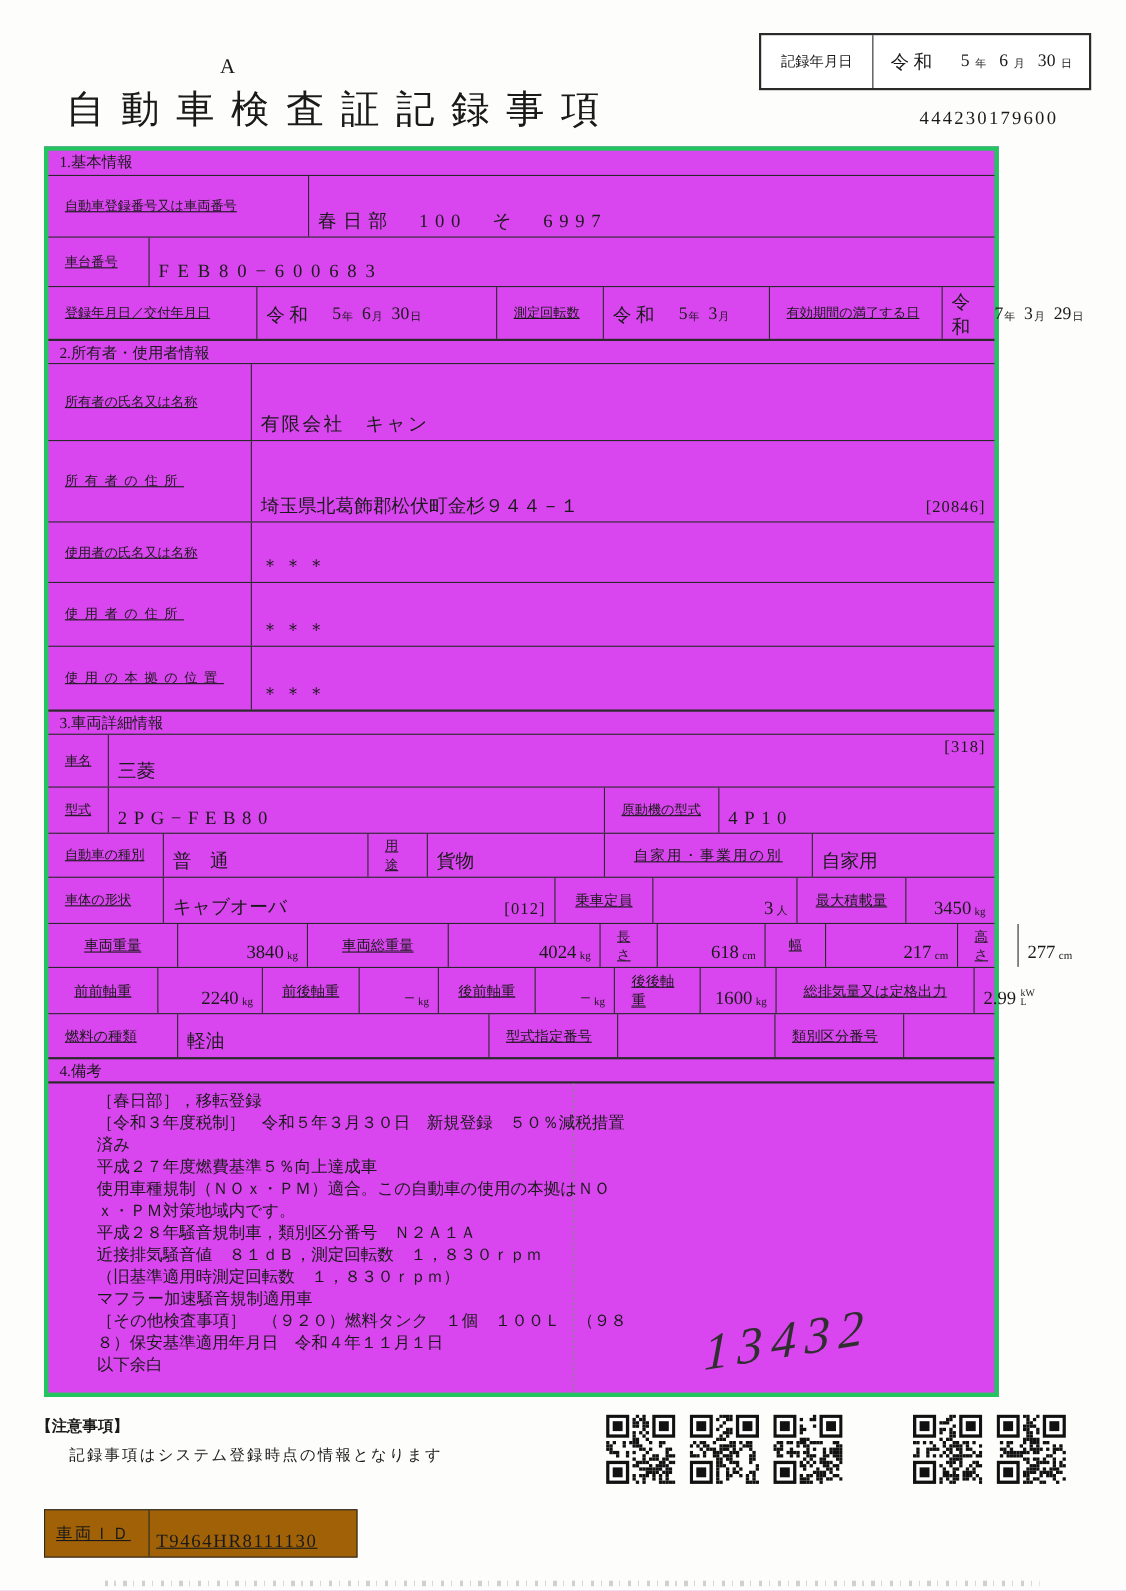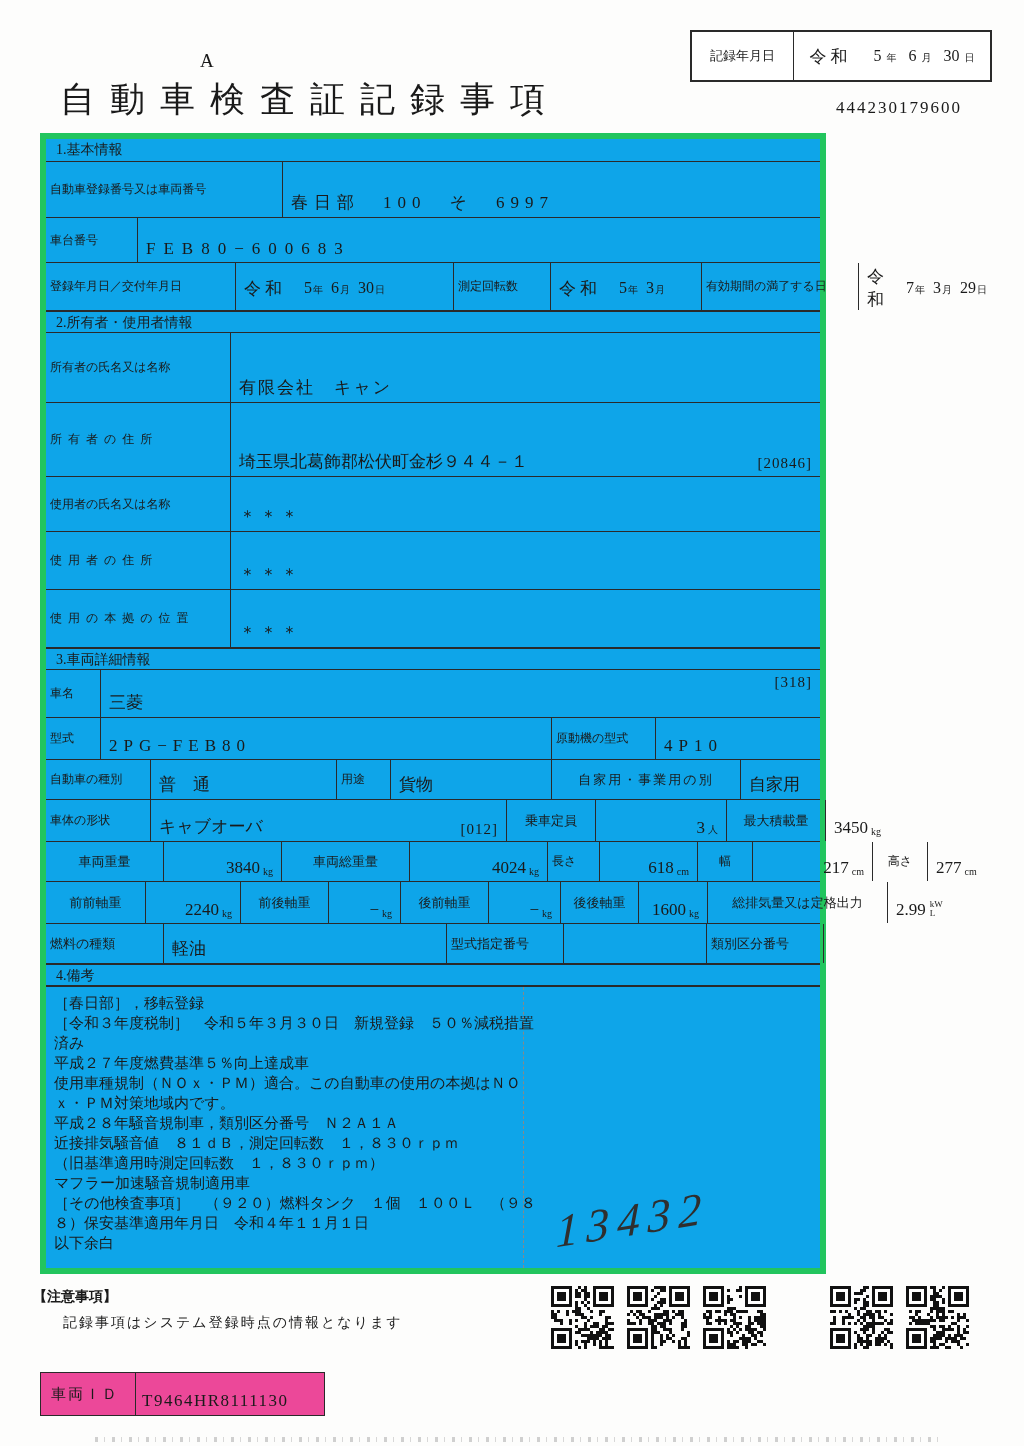--- a/index.html
+++ b/index.html
@@ -13,49 +13,49 @@
   .corner-a { position:absolute; top:50px; left:200px; font-size:19px; }
   .doc-title { position:absolute; top:76px; left:60px; font-size:35px; letter-spacing:15px; font-weight:500; white-space:nowrap; }
   .doc-number { position:absolute; top:98px; left:836px; font-size:17px; letter-spacing:2px; }
 
   
   .era { font-size:17px; letter-spacing:4px; margin-right:10px; }
   .dnum { font-size:16px; margin-left:8px; }
   .du { font-size:10px; margin-left:1px; position:relative; top:2px; }
 
   
-  .main-table { position:absolute; top:133px; left:40px; width:786px; border:6px solid #22c55e; background:#0ea5e9; }
+  .main-table { position:absolute; top:133px; left:40px; width:868px; border:4px solid #22c55e; background:#d946ef; }
   .sec { border-top:2px solid #2a2a2a; font-size:14px; padding:2px 10px; height:22px; }
   .sec:first-child { border-top:none; }
   .row { display:flex; border-top:1.5px solid #2a2a2a; }
-  .lab { font-size:12px; display:flex; align-items:center; padding:2px 4px; border-right:1.5px solid #2a2a2a; flex-shrink:0; }
+  .lab { font-size:12px; display:flex; align-items:center; padding:2px 15px; border-right:1.5px solid #2a2a2a; flex-shrink:0;text-decoration:underline; }
   .val { font-size:17px; display:flex; align-items:flex-end; padding:0 8px 3px; flex-shrink:0; position:relative; }
   .val.right { justify-content:flex-end; }
   .unit { font-size:10px; margin-left:3px; position:relative; top:-1px; }
   .ls8 { letter-spacing:8px; } .ls6 { letter-spacing:6px; } .ls4 { letter-spacing:4px; } .ls2 { letter-spacing:2px; }
   .sp { letter-spacing:6px; }
   .code { font-size:15px; letter-spacing:1px; }
   .code.tr { position:absolute; top:4px; right:8px; }
   .code.br { position:absolute; bottom:4px; right:8px; }
   .frac { display:inline-flex; flex-direction:column; font-size:9px; line-height:9px; margin-left:4px; align-items:flex-start; position:relative; top:-2px; }
 
   
   .remarks { position:relative; height:283px; border-top:2px solid #2a2a2a; }
   .remarks-left { position:absolute; left:0; top:0; bottom:0; width:478px; border-right:1.5px dashed #888; padding:6px 8px; }
-  .remarks-left div { font-size:15px; line-height:20px; white-space:nowrap; }
+  .remarks-left div { font-size:15px; line-height:20px; white-space:nowrap;margin-left:36px; }
   .handwritten { position:absolute; right:110px; bottom:22px; font-size:46px; font-style:italic; font-weight:300; color:#2f2f2f; letter-spacing:8px; transform:rotate(-9deg) skewX(-10deg); }
 
   
   .notes-title { position:absolute; top:1288px; left:33px; font-size:14px; font-weight:bold; }
   .notes-body { position:absolute; top:1314px; left:63px; font-size:14px; letter-spacing:2px; }
   .qr-group { position:absolute; top:1286px; display:flex; gap:13px; }
   .qr-group.g1 { left:551px; }
   .qr-group.g2 { left:830px; }
   .qr { width:63px; height:63px; }
-  .vid-box { position:absolute; top:1372px; left:40px; width:285px; height:44px; border:1.5px solid #2a2a2a; display:flex; background:#ec4899; }
+  .vid-box { position:absolute; top:1372px; left:40px; width:285px; height:44px; border:1.5px solid #2a2a2a; display:flex; background:#a16207;text-decoration:underline; }
   .vid-label { width:95px; border-right:1.5px solid #2a2a2a; display:flex; align-items:center; padding-left:10px; font-size:15px; letter-spacing:2px; }
   .vid-value { flex:1; display:flex; align-items:flex-end; padding:0 6px 4px; font-size:17px; letter-spacing:1.5px; }
   .bottom-strip { position:absolute; top:1437px; left:95px; width:850px; height:5px; opacity:.45;
     background:repeating-linear-gradient(90deg,#999 0 3px,transparent 3px 9px,#aaa 9px 10px,transparent 10px 17px); }
 </style>
 </head>
 <body>
 
 <div class="page">
 

